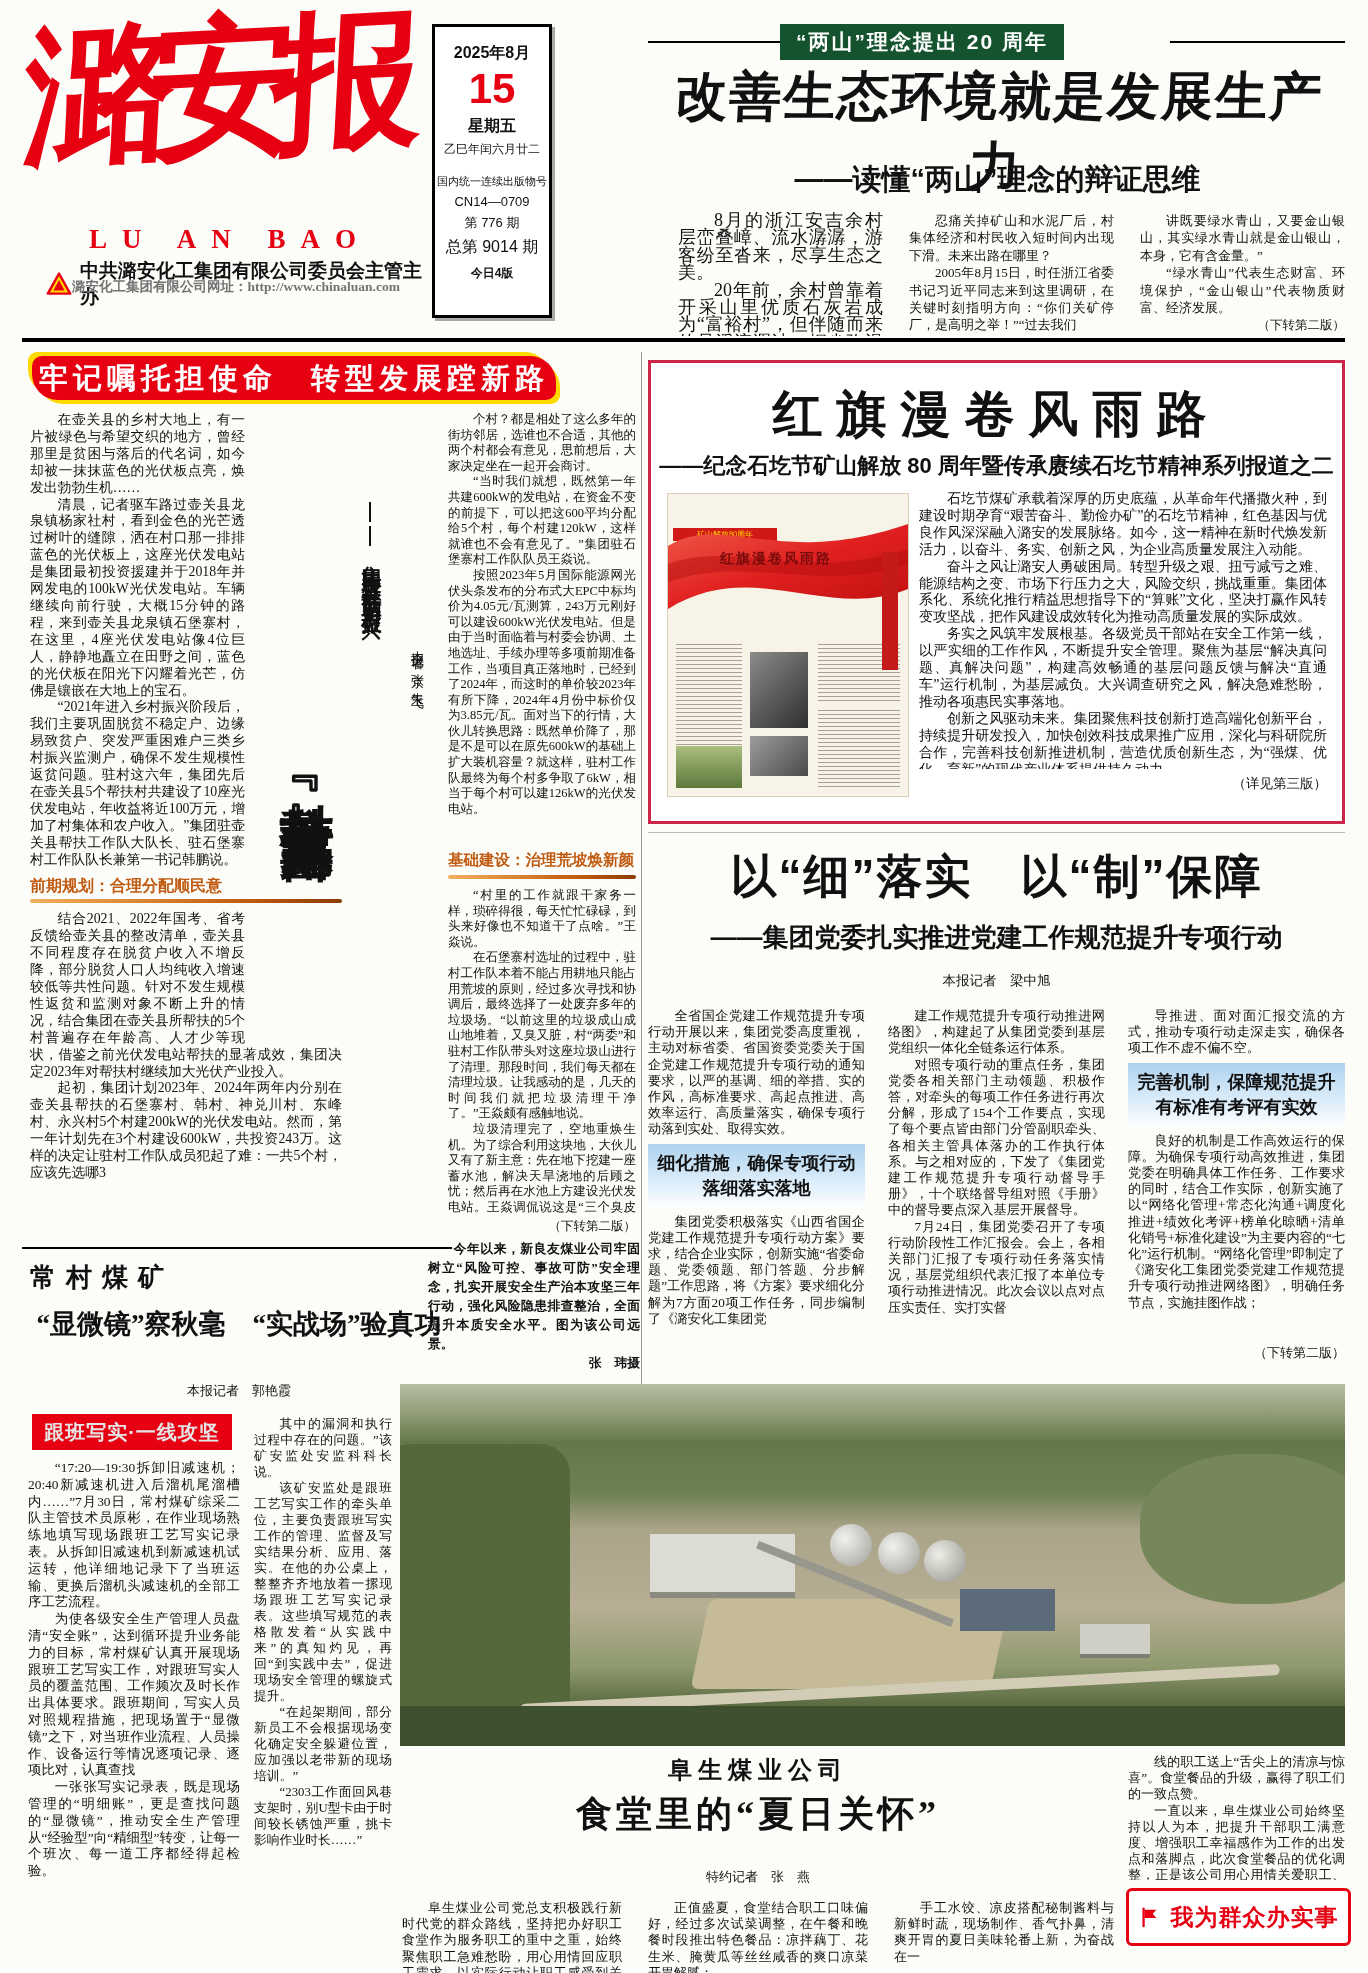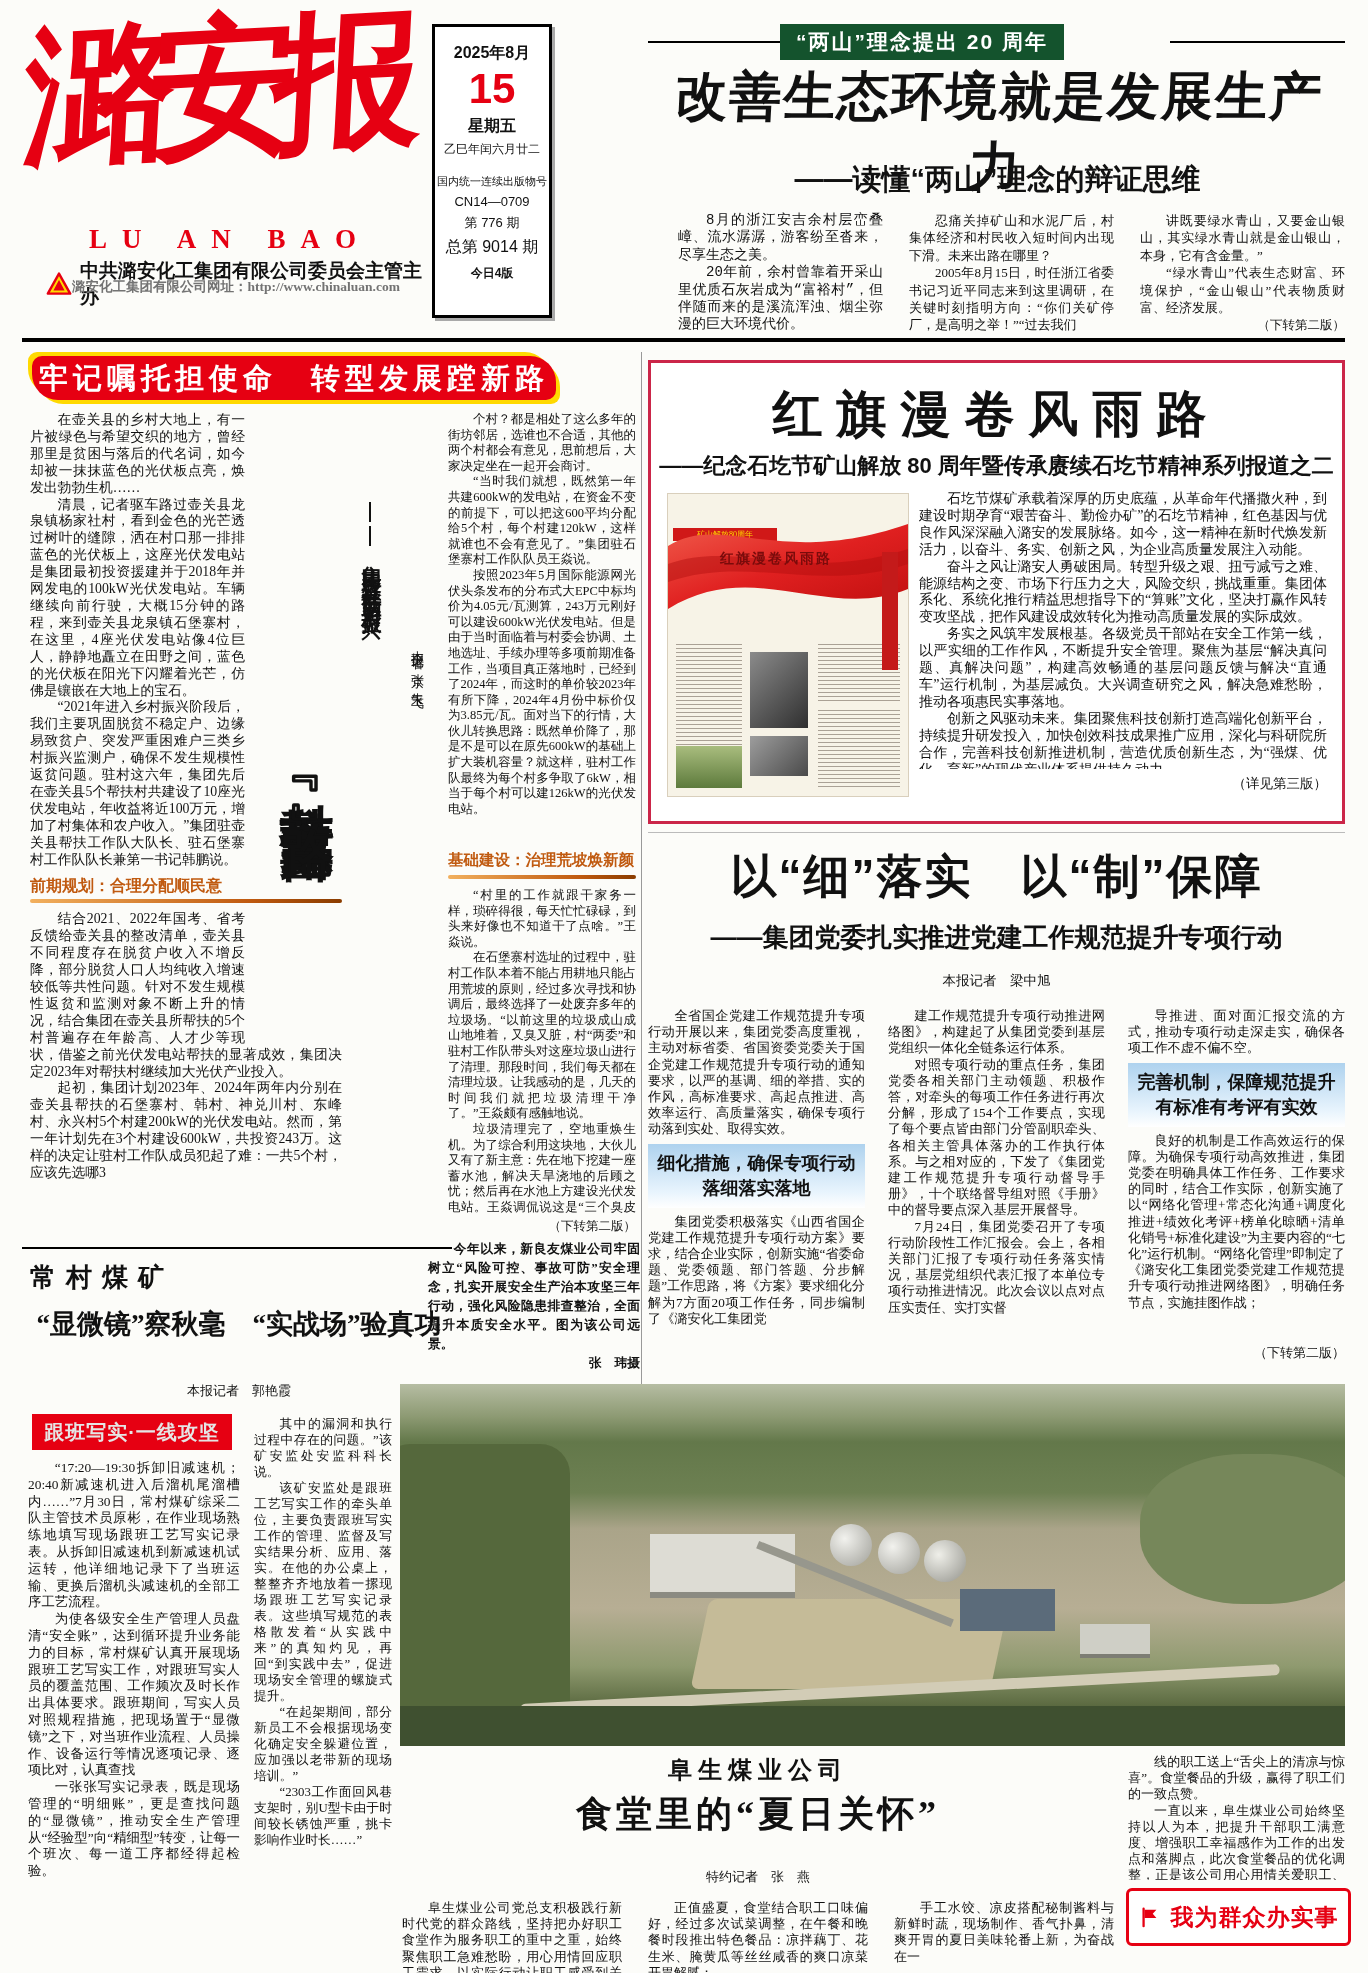--- a/index.html
+++ b/index.html
@@ -66,21 +66,21 @@
   <div class="abs rule" style="left:648px;top:41px;width:172px;height:2px;"></div>
   <div class="abs rule" style="left:1170px;top:41px;width:175px;height:2px;"></div>
   <div class="abs hei" style="left:780px;top:24px;height:36px;line-height:36px;padding:0 16px;background:#14532d;color:#fff;
               font-size:21px;font-weight:bold;letter-spacing:2px;">“两山”理念提出 20 周年</div>
 
   <div class="abs center" style="left:650px;top:62px;width:695px;font-size:52px;font-weight:900;letter-spacing:2px;
               font-family:'Liberation Serif',serif;transform:skewX(-3deg);">改善生态环境就是发展生产力</div>
   <div class="abs center hei" style="left:650px;top:160px;width:695px;font-size:29px;font-weight:900;">——读懂“两山”理念的辩证思维</div>
 
   <div class="abs" style="left:678px;top:212px;width:667px;height:124px;display:flex;justify-content:space-between;">
-    <div class="list" style="width:205px;height:124px;font-size:14px;line-height:17.4px;font-family:Liberation Mono, monospace;">
+    <div class="list" style="width:205px;height:124px;font-size:18px;line-height:17.4px;">
         <p class="para">8月的浙江安吉余村层峦叠嶂、流水潺潺，游客纷至沓来，尽享生态之美。</p>
         <p class="para">20年前，余村曾靠着开采山里优质石灰岩成为“富裕村”，但伴随而来的是溪流浑浊、烟尘弥漫的巨大环境代价。</p>
       </div>
     <div class="list" style="width:205px;height:124px;font-size:13px;line-height:17.4px;">
         <p class="para">忍痛关掉矿山和水泥厂后，村集体经济和村民收入短时间内出现下滑。未来出路在哪里？</p>
         <p class="para">2005年8月15日，时任浙江省委书记习近平同志来到这里调研，在关键时刻指明方向：“你们关矿停厂，是高明之举！”“过去我们</p>
       </div>
     <div class="list" style="width:205px;height:104px;font-size:13px;line-height:17.4px;">
         <p class="para">讲既要绿水青山，又要金山银山，其实绿水青山就是金山银山，本身，它有含金量。”</p>
         <p class="para">“绿水青山”代表生态财富、环境保护，“金山银山”代表物质财富、经济发展。</p>

